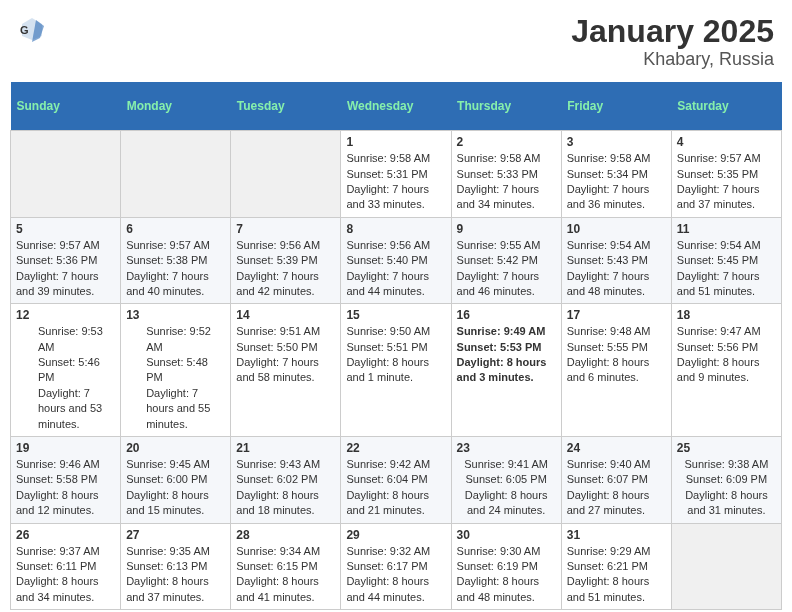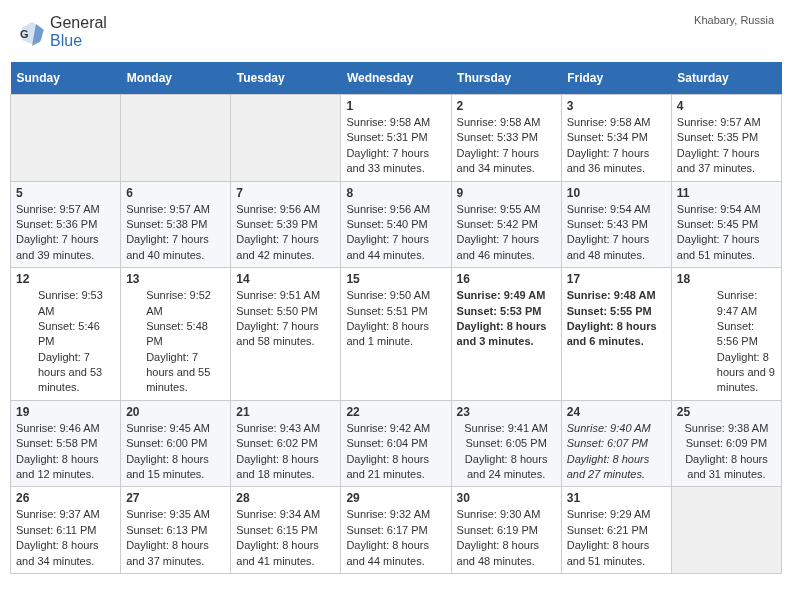--- a/index.html
+++ b/index.html
@@ -31,33 +31,33 @@
     .title-block {
       text-align: right;
     }
     .month-title {
       font-size: 32px;
       font-weight: bold;
       color: #333;
       line-height: 1.1;
     }
     .location {
-      font-size: 11px;
+      font-size: 18px;
       color: #555;
     }
     .calendar {
       width: 100%;
       border-collapse: collapse;
       font-size: 11px;
     }
     .calendar th {
       background-color: #2e6db4;
-      color: #ffffff;
+      color: #86efac;
       text-align: left;
-      padding: 9px 6px;
+      padding: 17px 6px;
       font-size: 12px;
       font-weight: bold;
     }
     .calendar td {
       border: 1px solid #ccc;
       vertical-align: top;
       padding: 4px 5px;
       width: calc(100% / 7);
       min-height: 70px;
       background: #fff;
@@ -84,28 +84,23 @@
 <body>
 
 <div class="header">
   <div class="logo">
     <svg class="logo-icon" viewBox="0 0 28 28">
       <rect x="0" y="0" width="28" height="28" fill="white"></rect>
       <polygon points="14,4 24,10 24,22 14,26 4,22 4,10" fill="#2e6db4" opacity="0.2"></polygon>
       <polygon points="18,6 26,12 22,24 14,28" fill="#2e6db4" opacity="0.6"></polygon>
       <text x="2" y="20" font-size="11" font-weight="bold" fill="#333">G</text>
     </svg>
-    <div>
-      <div>
-        <span class="logo-general">General</span><br>
-        <span class="logo-blue">Blue</span>
-      </div>
-    </div>
   </div>
   <div class="title-block">
+    <div class="month-title">January 2025</div>
     <div class="location">Khabary, Russia</div>
   </div>
 </div>
 
 <table class="calendar">
   <thead>
     <tr>
       <th>Sunday</th>
       <th>Monday</th>
       <th>Tuesday</th>
@@ -215,27 +210,27 @@
 Daylight: 8 hours and 1 minute.</div>
         </td>
         <td>
           <div class="day-number">16</div>
           <div class="day-info" style="white-space: pre-line; font-weight: bold;">Sunrise: 9:49 AM
 Sunset: 5:53 PM
 Daylight: 8 hours and 3 minutes.</div>
         </td>
         <td>
           <div class="day-number">17</div>
-          <div class="day-info" style="white-space: pre-line; font-weight: bold;">Sunrise: 9:48 AM
+          <div class="day-info" style="white-space: pre-line;">Sunrise: 9:48 AM
 Sunset: 5:55 PM
 Daylight: 8 hours and 6 minutes.</div>
         </td>
         <td>
           <div class="day-number">18</div>
-          <div class="day-info" style="white-space: pre-line; margin-left: 40px;">Sunrise: 9:47 AM
+          <div class="day-info" style="white-space: pre-line;">Sunrise: 9:47 AM
 Sunset: 5:56 PM
 Daylight: 8 hours and 9 minutes.</div>
         </td>
       </tr>
       <tr>
         <td>
           <div class="day-number">19</div>
           <div class="day-info" style="white-space: pre-line;">Sunrise: 9:46 AM
 Sunset: 5:58 PM
 Daylight: 8 hours and 12 minutes.</div>
@@ -259,21 +254,21 @@
 Daylight: 8 hours and 21 minutes.</div>
         </td>
         <td>
           <div class="day-number">23</div>
           <div class="day-info" style="white-space: pre-line; text-align: center;">Sunrise: 9:41 AM
 Sunset: 6:05 PM
 Daylight: 8 hours and 24 minutes.</div>
         </td>
         <td>
           <div class="day-number">24</div>
-          <div class="day-info" style="white-space: pre-line; font-style: italic;">Sunrise: 9:40 AM
+          <div class="day-info" style="white-space: pre-line;">Sunrise: 9:40 AM
 Sunset: 6:07 PM
 Daylight: 8 hours and 27 minutes.</div>
         </td>
         <td>
           <div class="day-number">25</div>
           <div class="day-info" style="white-space: pre-line; text-align: center;">Sunrise: 9:38 AM
 Sunset: 6:09 PM
 Daylight: 8 hours and 31 minutes.</div>
         </td>
       </tr>

